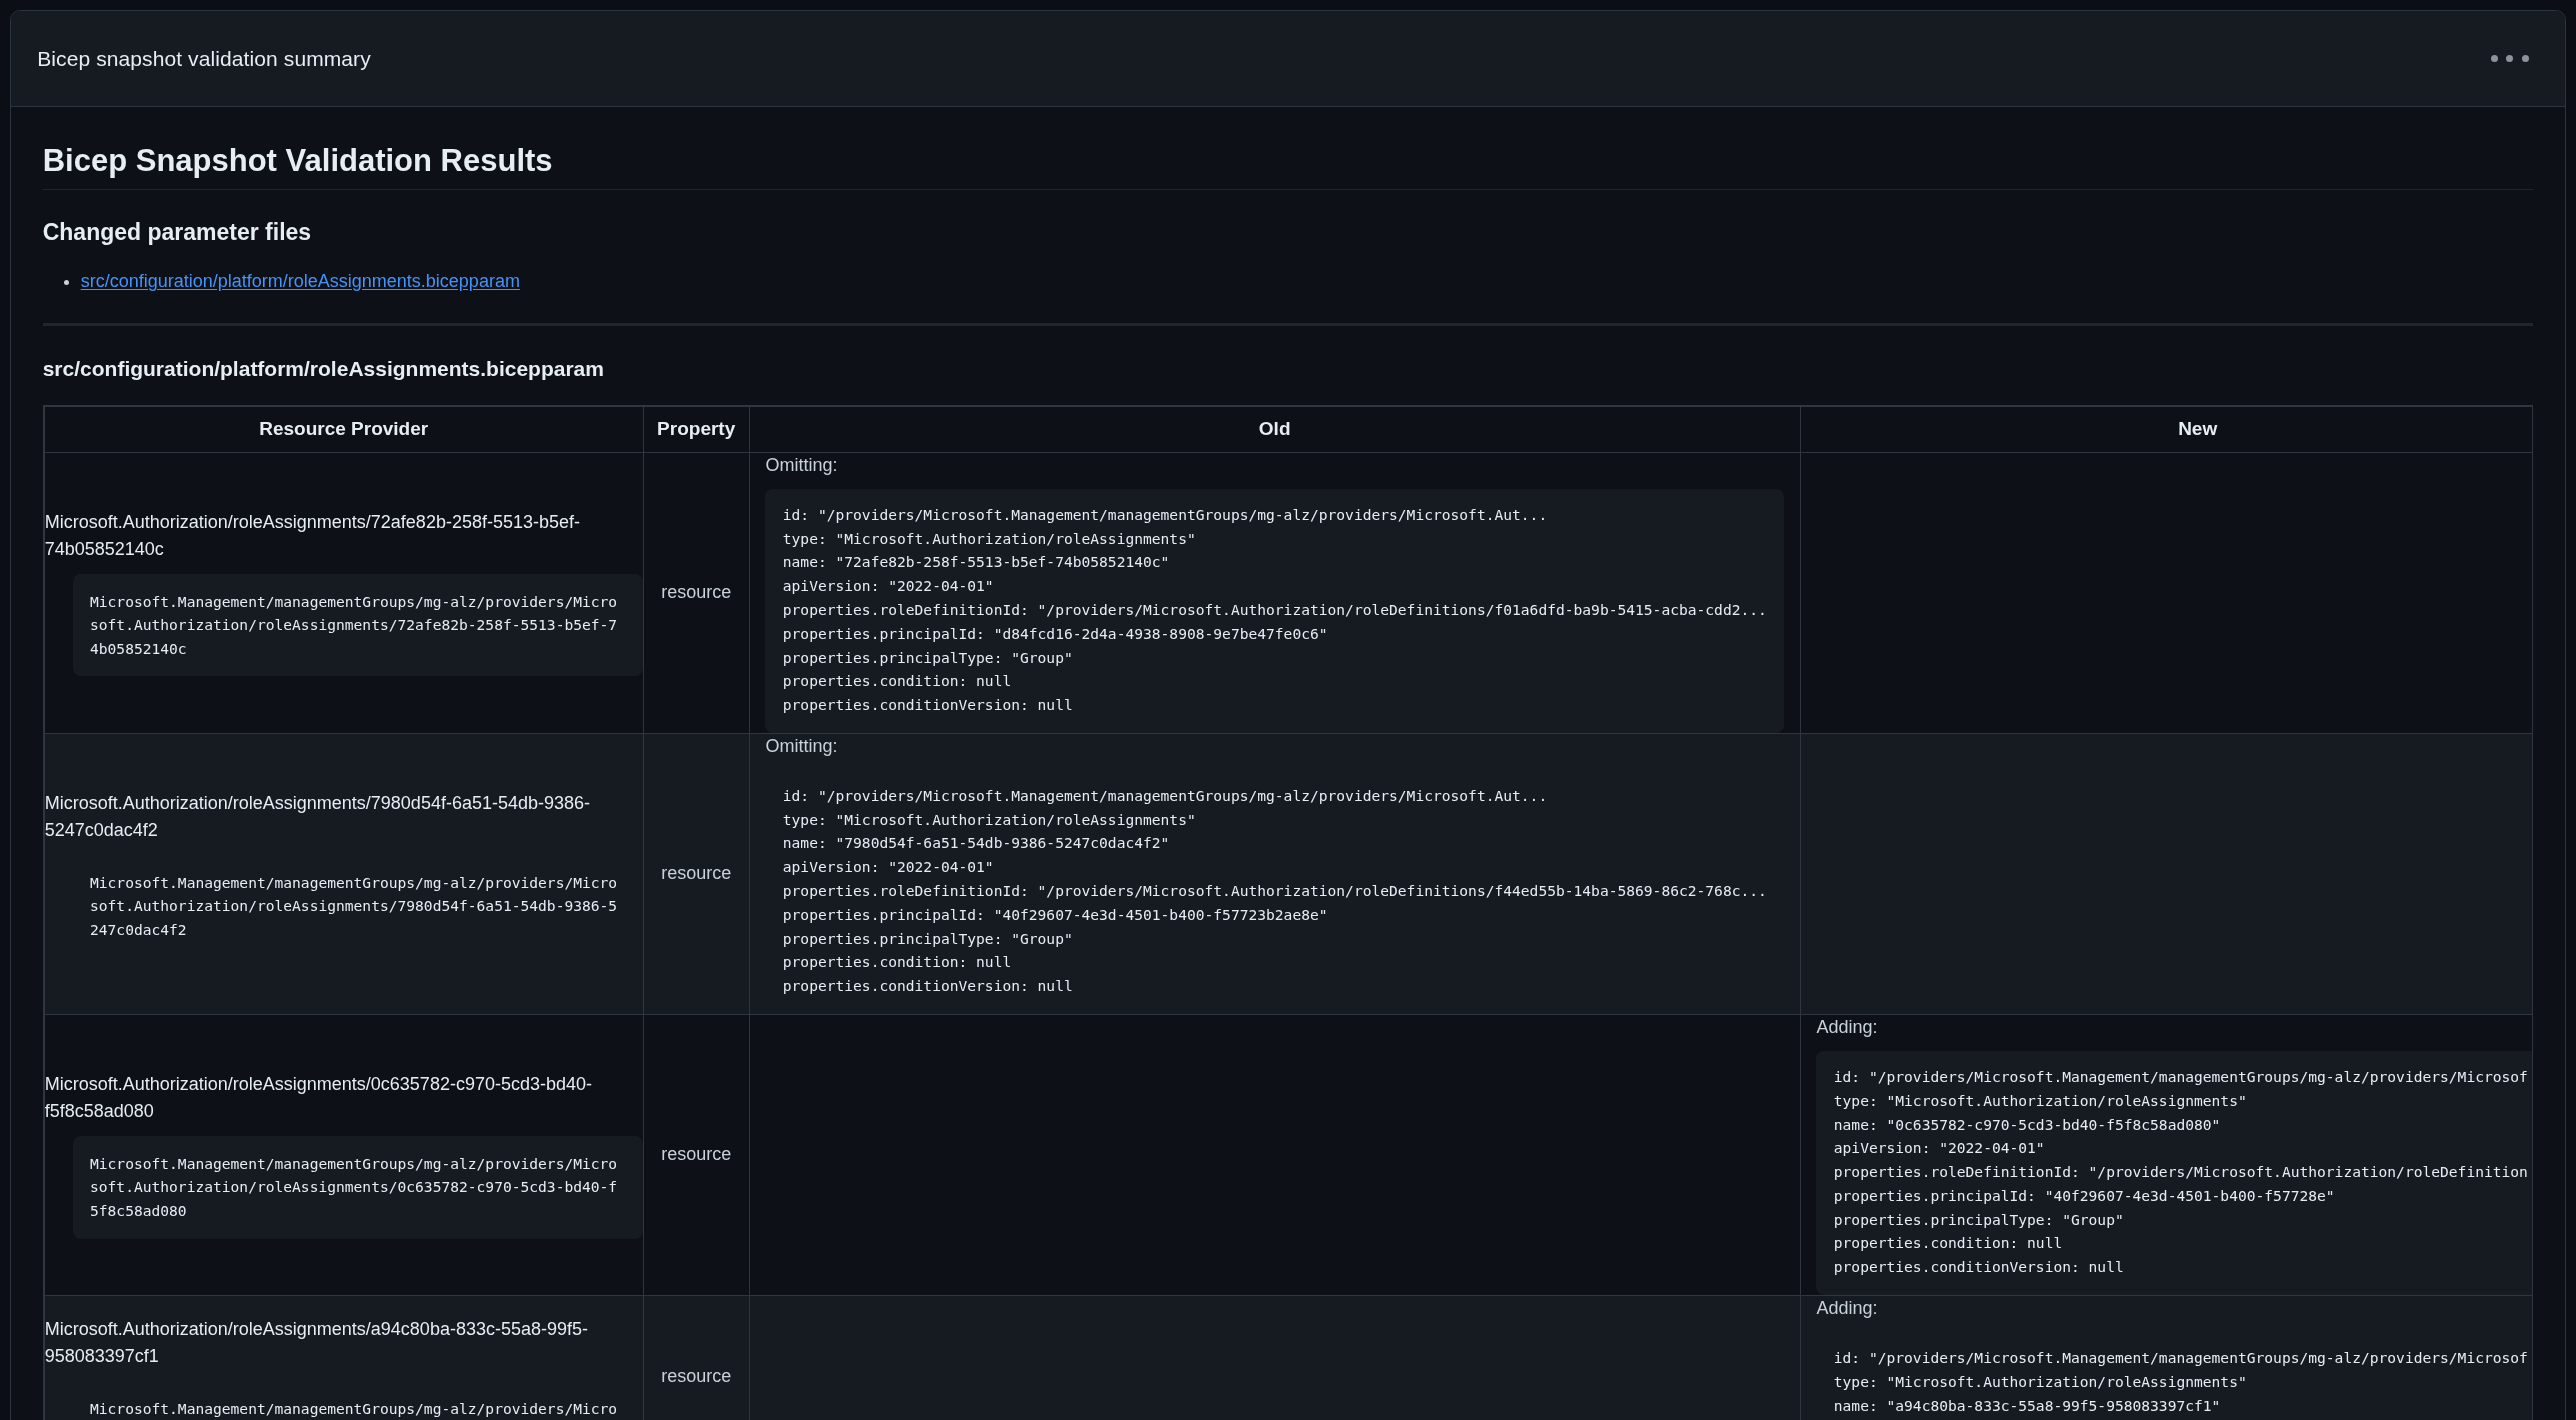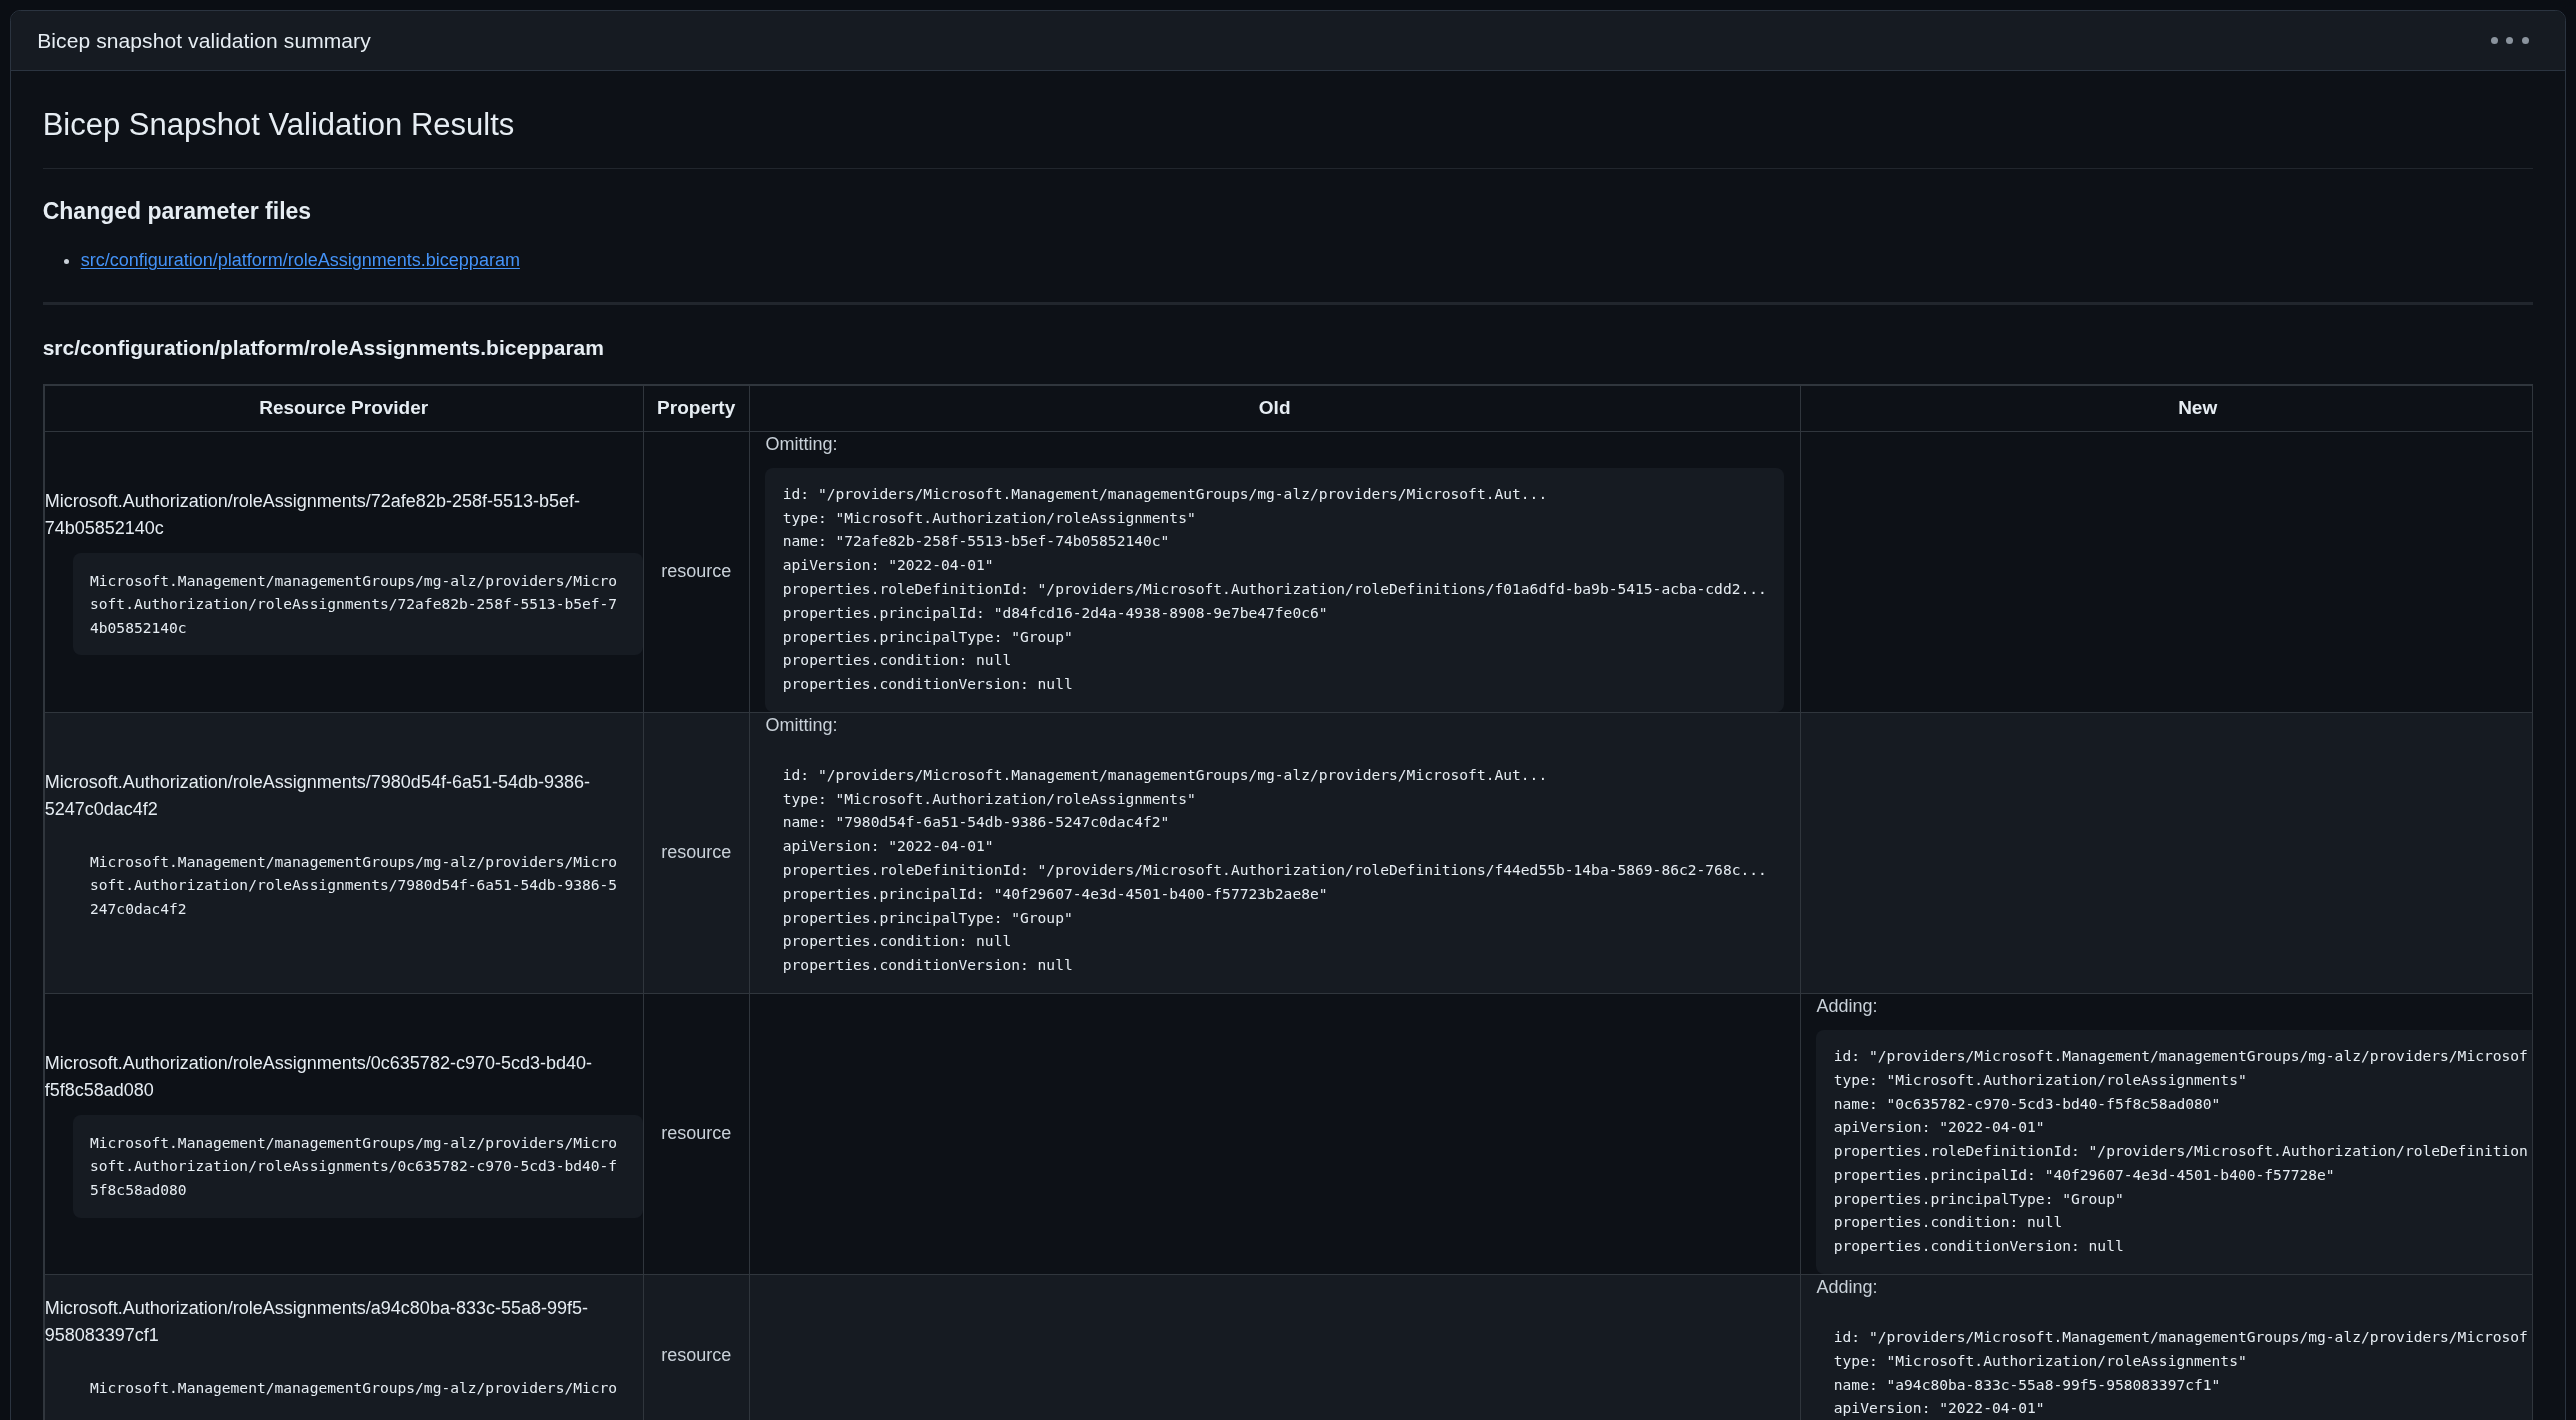--- a/index.html
+++ b/index.html
@@ -26,21 +26,21 @@
     top: 10.2px;
     right: 10.2px;
     bottom: -315px;
     border: 0.8px solid #2b3440;
     border-radius: 10.2px;
     background: #0d1117;
     overflow: hidden;
   }
 
   .panel-header {
-    height: 60px;
+    height: 96px;
     background: #161b22;
     border-bottom: 0.8px solid #2b3440;
     display: flex;
     align-items: center;
     padding: 0 28px 0 26px;
     justify-content: space-between;
   }
   .panel-header-title {
     color: #e6edf3;
     font-size: 21px;
@@ -62,23 +62,23 @@
 
   .panel-body {
     padding: 27px 31.5px 31.5px 31.5px;
     background: #0d1117;
   }
 
   
   h1.md-h1 {
     color: #e6edf3;
     font-size: 31px;
-    font-weight: normal;
+    font-weight: bold;
     margin: 7.9px 0 0 0;
-    padding-bottom: 23px;
+    padding-bottom: 8px;
     border-bottom: 0.8px solid #21262d;
     line-height: 1.25;
   }
   h2.md-h2 {
     color: #e6edf3;
     font-size: 23px;
     font-weight: bold;
     margin: 28px 0 4px 0;
     line-height: 1.25;
   }

